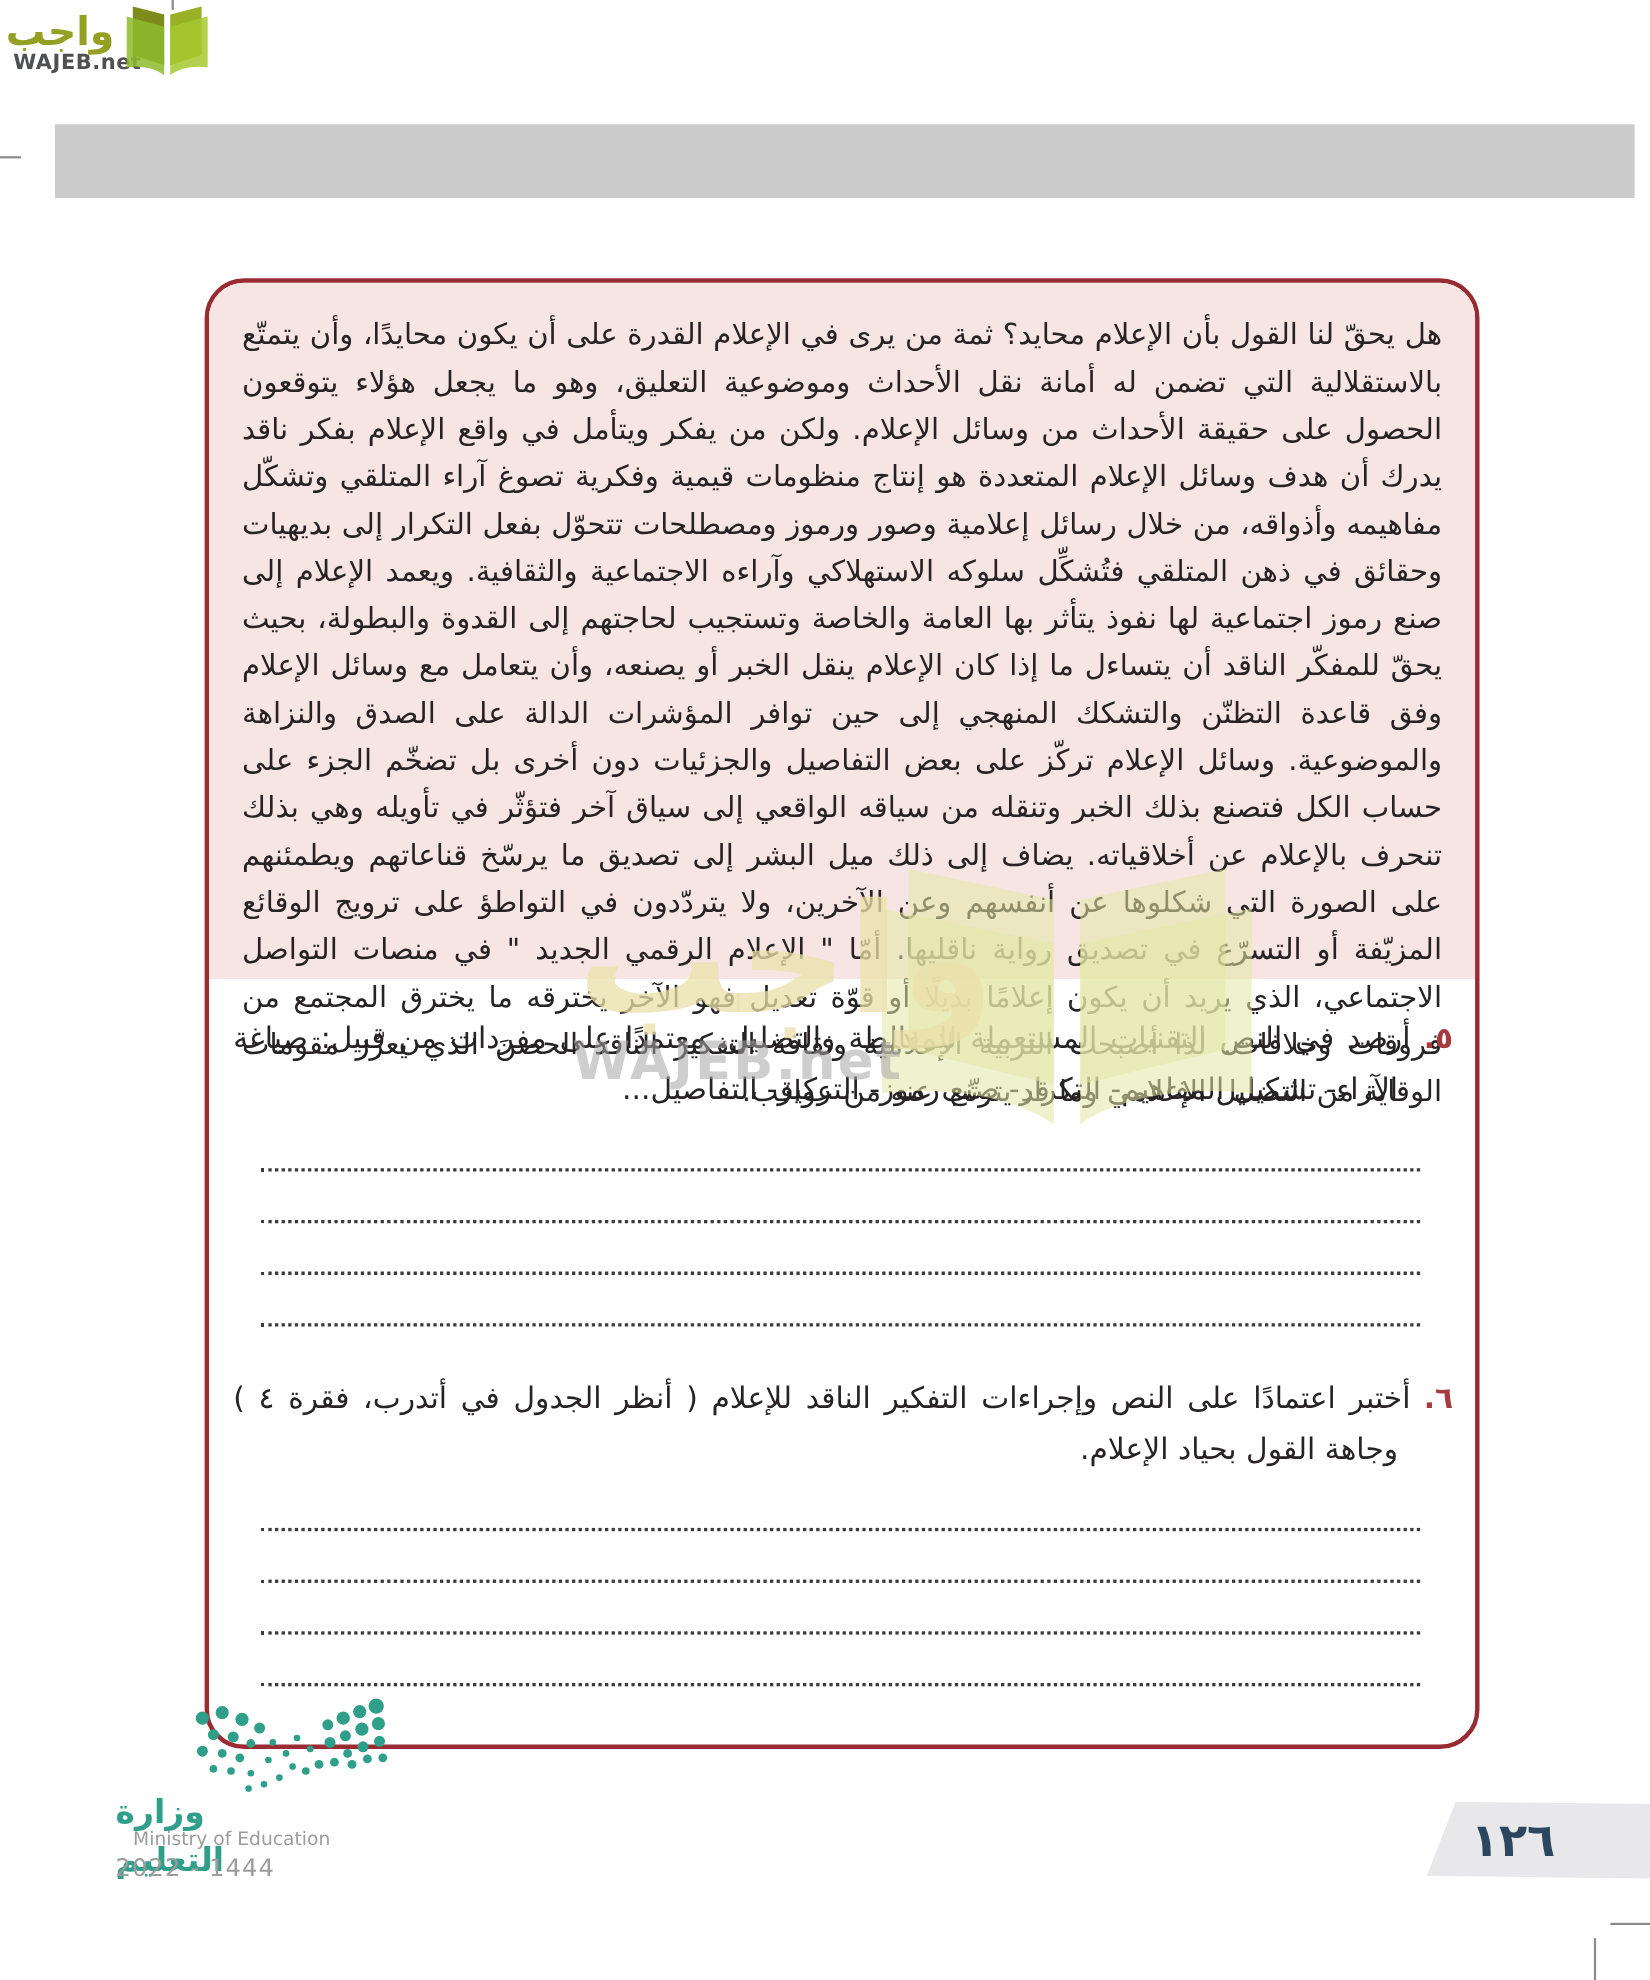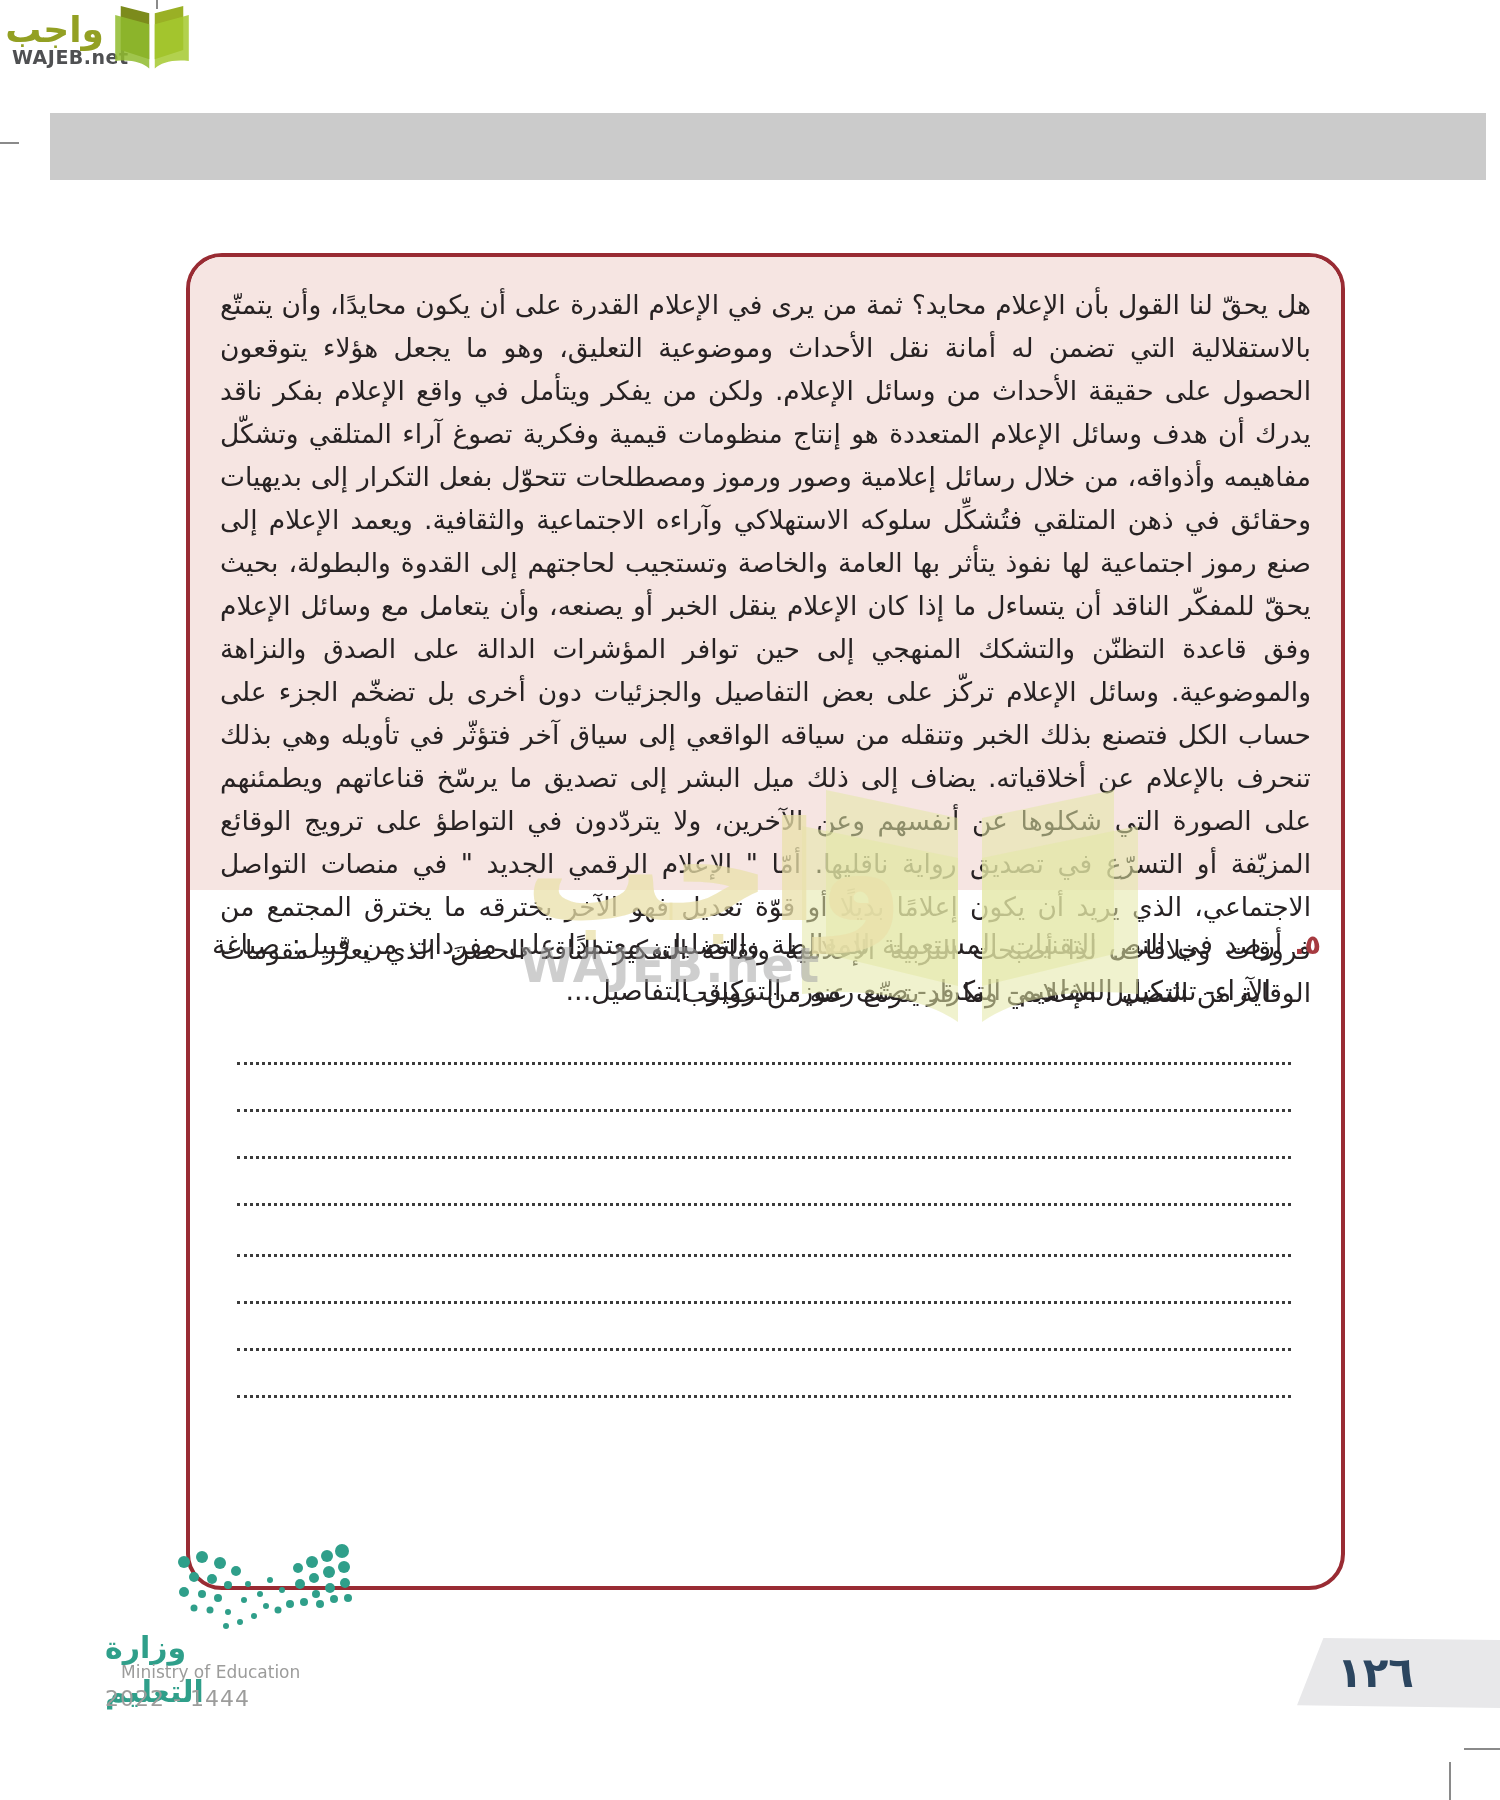--- a/index.html
+++ b/index.html
@@ -132,20 +132,23 @@
       <div class="question">
         <span class="q-num">٥.</span><span>أرصد في النص التقنيات المستعملة للمغالطة والتضليل، معتمدًا على مفردات من قبيل: صياغة الآراء- تشكيل المفاهيم- التكرار- صنع رموز- التركيز- التفاصيل...</span>
       </div>
       <div class="answer-lines">
           <div class="answer-line"></div>
           <div class="answer-line"></div>
           <div class="answer-line"></div>
           <div class="answer-line"></div>
         </div>
 
+      <div class="question second">
+        <span class="q-num">٦.</span><span>أختبر اعتمادًا على النص وإجراءات التفكير الناقد للإعلام ( أنظر الجدول في أتدرب، فقرة ٤ ) وجاهة القول بحياد الإعلام.</span>
+      </div>
       <div class="answer-lines">
           <div class="answer-line"></div>
           <div class="answer-line"></div>
           <div class="answer-line"></div>
           <div class="answer-line"></div>
         </div>
     </div>
   </div>
 </div>
 

